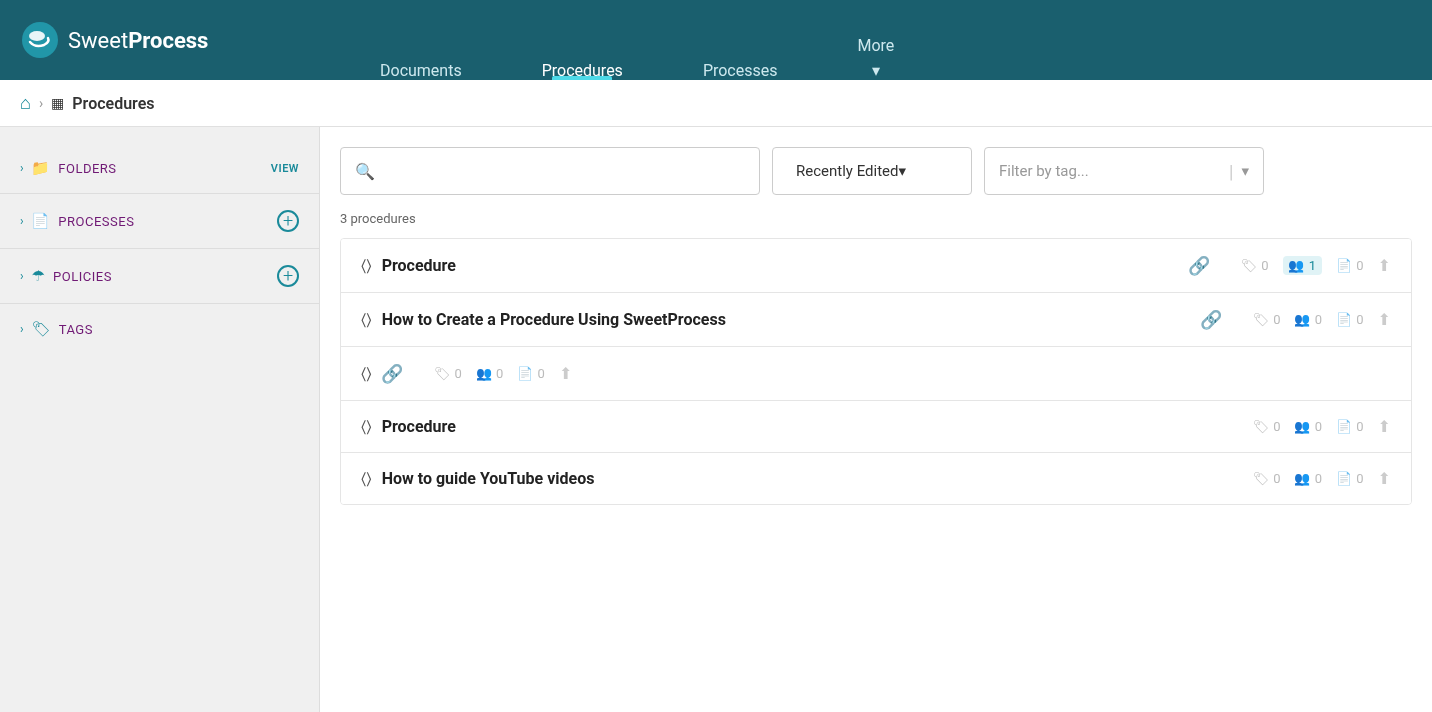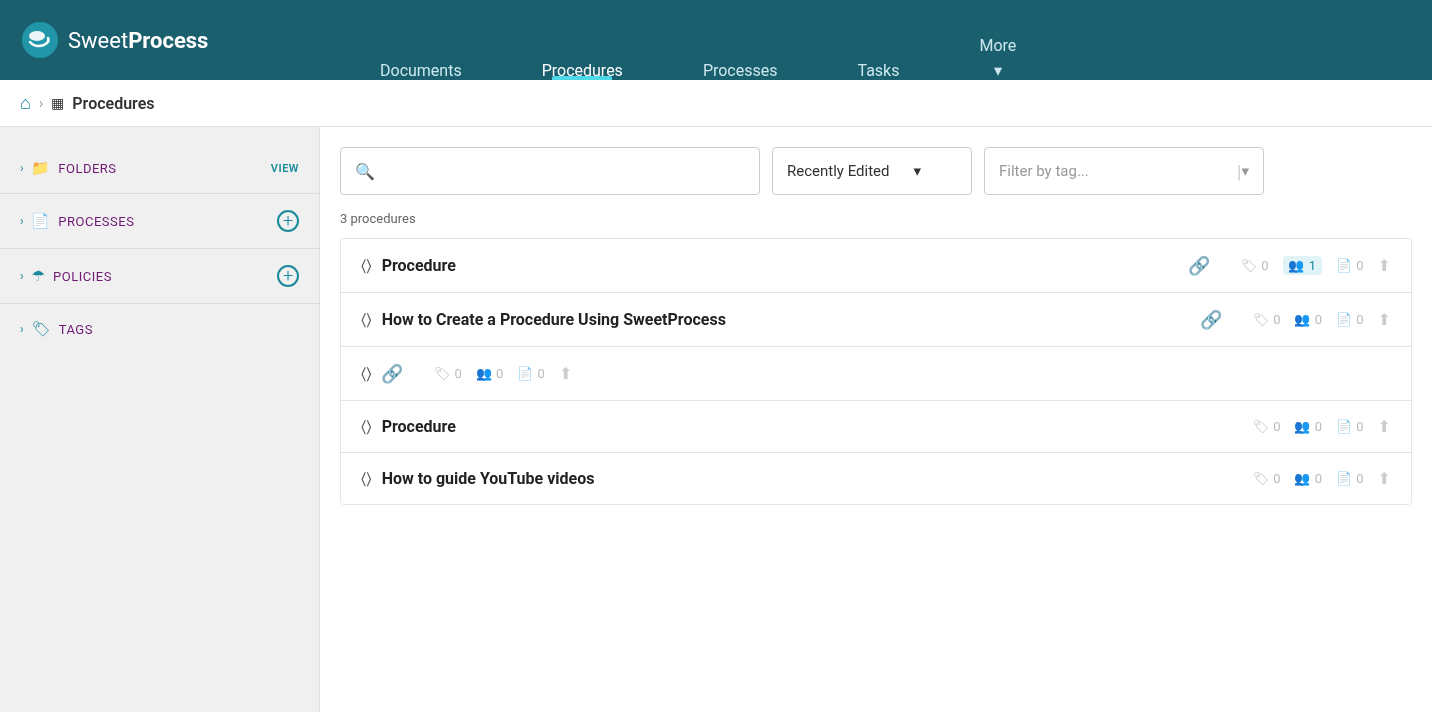--- a/index.html
+++ b/index.html
@@ -159,42 +159,43 @@
       font-size: 15px;
       flex: 1;
       color: #333;
     }
     .search-icon { color: #999; font-size: 16px; margin-right: 8px; }
     .filter-sort {
       display: flex;
       align-items: center;
       border: 1px solid #ccc;
       border-radius: 4px;
-      padding: 0 14px;
+      padding: 0 23px;
       height: 48px;
       font-size: 15px;
       color: #333;
       background: white;
       cursor: pointer;
       min-width: 200px;
-      gap: 24px;
+      gap: 0;
     }
     .filter-tag {
       display: flex;
       align-items: center;
       border: 1px solid #ccc;
       border-radius: 4px;
       padding: 0 14px;
       height: 48px;
       font-size: 15px;
       color: #999;
       background: white;
       cursor: pointer;
       flex: 1;
       max-width: 280px;
+      gap: 8px;
     }
     .filter-tag-text { flex: 1; }
     .filter-tag-divider { color: #ccc; font-size: 18px; }
     .count-label { font-size: 13px; color: #666; margin-bottom: 12px; }
 
     
     .procedure-list { border: 1px solid #e5e5e5; border-radius: 4px; overflow: hidden; }
     .procedure-row {
       display: flex;
       align-items: center;
@@ -236,21 +237,20 @@
     <div class="logo-text">
       <span>Sweet</span><span class="bold">Process</span>
     </div>
   </div>
   <nav class="nav-items">
     <a class="nav-item">Documents</a>
     <a class="nav-item active">
       Procedures
     </a>
     <a class="nav-item">Processes</a>
-    <a class="nav-item">Tasks</a>
     <a class="nav-item more">
       <span>More</span>
       <span>▾</span>
     </a>
   </nav>
 </header>
 
 <div class="breadcrumb-bar">
   <span class="breadcrumb-home">⌂</span>
   <span class="breadcrumb-sep">›</span>

